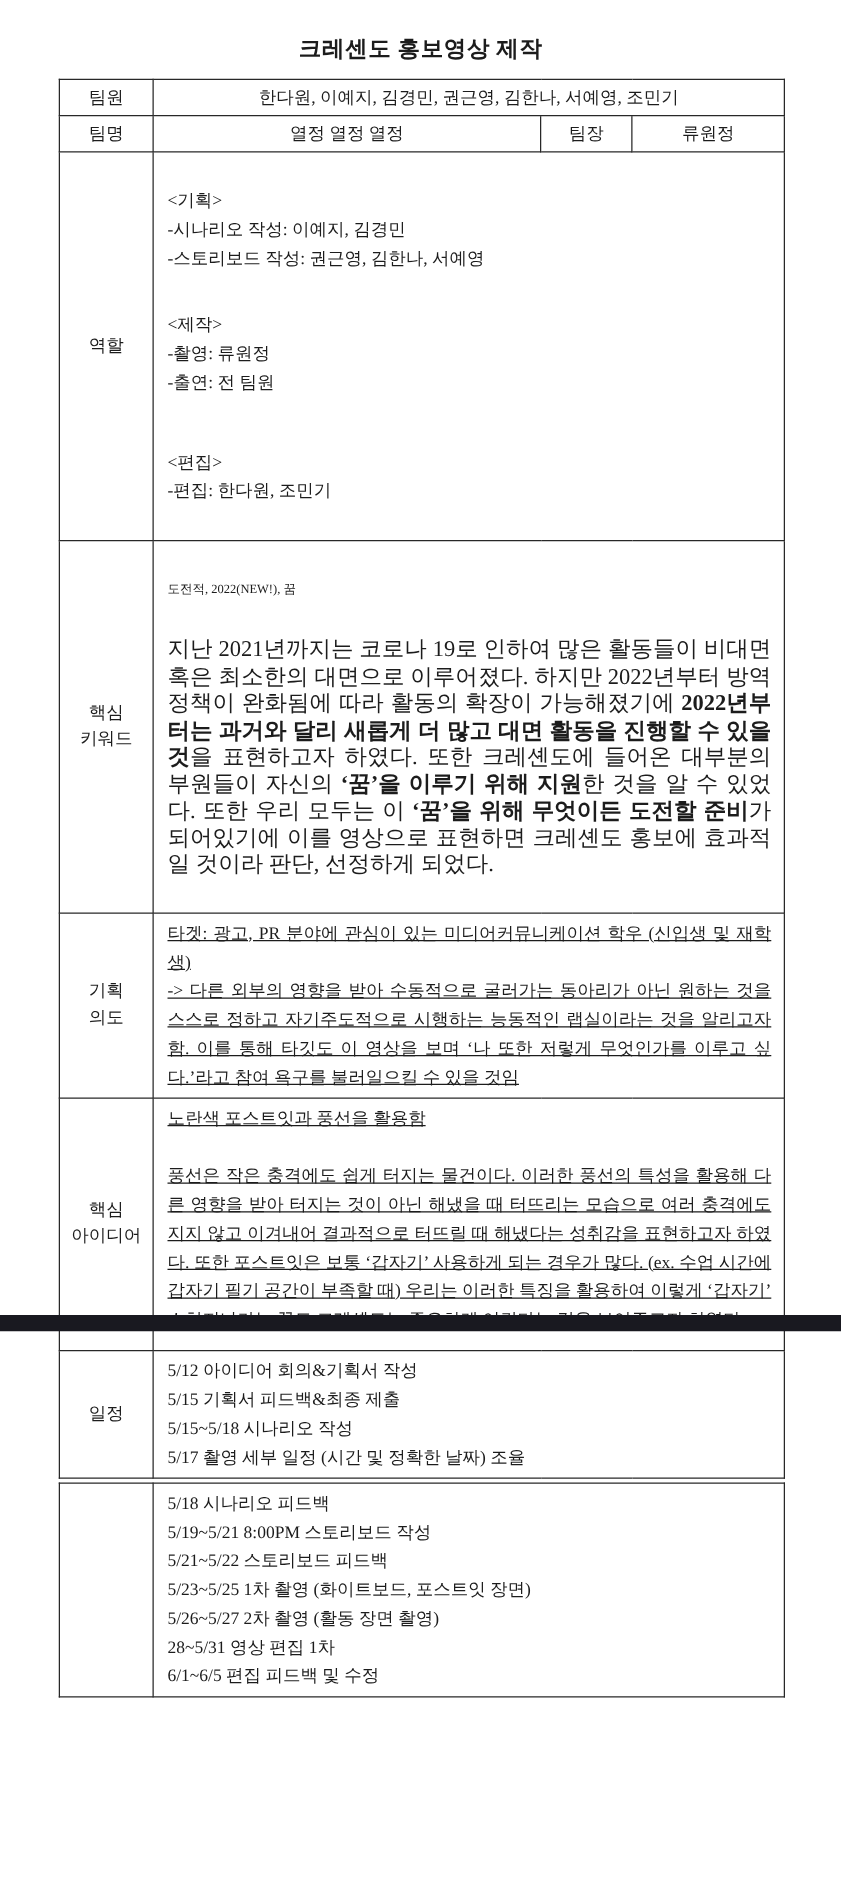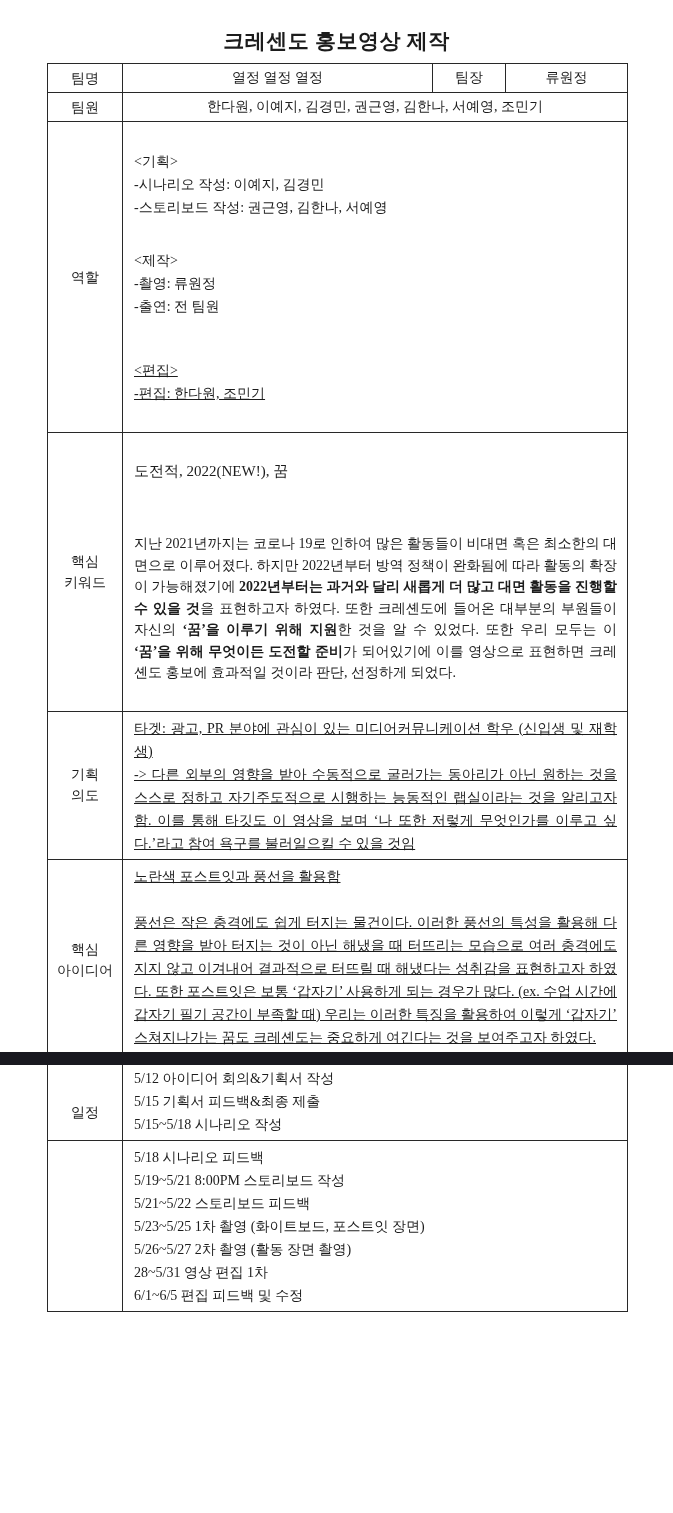--- a/index.html
+++ b/index.html
@@ -7,31 +7,31 @@
   body {
     width: 673px; height: 1513px;
     position: relative;
     overflow: hidden;
     font-family: "Liberation Serif", "DejaVu Serif", serif;
     color: #1c1c1c;
   }
   .doc-title {
     position: absolute; top: 27px; left: 0; width: 673px;
     text-align: center;
-    font-size: 21px; font-weight: bold;
+    font-size: 18px; font-weight: bold;
     letter-spacing: 0.5px;
   }
   table.doc {
     position: absolute;
     border-collapse: collapse;
     table-layout: fixed;
     background: #ffffff;
   }
   #table1 { left: 47px; top: 63px; width: 580px; }
-  #table2 { left: 47px; top: 1140px; width: 580px; }
+  #table2 { left: 47px; top: 1186px; width: 580px; }
   td {
     border: 1.6px solid #282828;
     font-size: 14px;
     vertical-align: middle;
     overflow: hidden;
   }
   td.label {
     text-align: center;
     white-space: pre-line;
     line-height: 21px;
@@ -40,27 +40,27 @@
   td.content {
     padding: 5px 10px 4px 11px;
     vertical-align: top;
     line-height: 23px;
     white-space: pre-line;
   }
   td.center { text-align: center; vertical-align: middle; padding: 2px; }
   td.justify { text-align: justify; text-decoration: underline; }
   td.vmid { vertical-align: middle; }
   .role-group + .role-group { margin-top: 7px; }
-  .role-group:nth-child(3) { margin-top: 18px; text-decoration: underline; }
+  .role-group:nth-child(3) { margin-top: 18px; }
   .kw-cell { padding-top: 16px; }
-  .kw-intro { font-size: 15px; line-height: 21px; }
+  .kw-intro { font-size: 10px; line-height: 21px; }
   .kw-para {
-    font-size: 14px; line-height: 21.5px;
+    font-size: 18px; line-height: 21.5px;
     text-align: justify;
-    margin-top: 28px;
+    margin-top: 4px;
   }
   .intent-cell { padding-top: 3px; }
   .idea-cell { padding-top: 12px; margin-top: 32px; }
   .sched-cell { padding-top: 6px; }
   .sched2-cell { padding-top: 4px; }
   .page-break-bar {
     position: absolute;
     left: 0; top: 1052px;
     width: 673px; height: 13px;
   }
@@ -72,28 +72,28 @@
 
 <table class="doc" id="table1">
   <colgroup>
     <col style="width:75px">
       <col style="width:310px">
       <col style="width:73px">
       <col style="width:122px">
   </colgroup>
   <tbody>
       <tr style="height:29px">
+    <td class="label">팀원</td>
+    <td class="center" colspan="3">한다원, 이예지, 김경민, 권근영, 김한나, 서예영, 조민기</td>
+  </tr>
+  <tr style="height:29px">
     <td class="label">팀명</td>
     <td class="center">열정 열정 열정</td>
     <td class="center">팀장</td>
     <td class="center">류원정</td>
-  </tr>
-  <tr style="height:29px">
-    <td class="label">팀원</td>
-    <td class="center" colspan="3">한다원, 이예지, 김경민, 권근영, 김한나, 서예영, 조민기</td>
   </tr>
   <tr style="height:228px">
     <td class="label">역할</td>
     <td class="content" colspan="3">
       <div class="role-group">&lt;기획&gt;
 -시나리오 작성: 이예지, 김경민
 -스토리보드 작성: 권근영, 김한나, 서예영</div>
       <div class="role-group">&lt;제작&gt;
 -촬영: 류원정
 -출연: 전 팀원</div>

